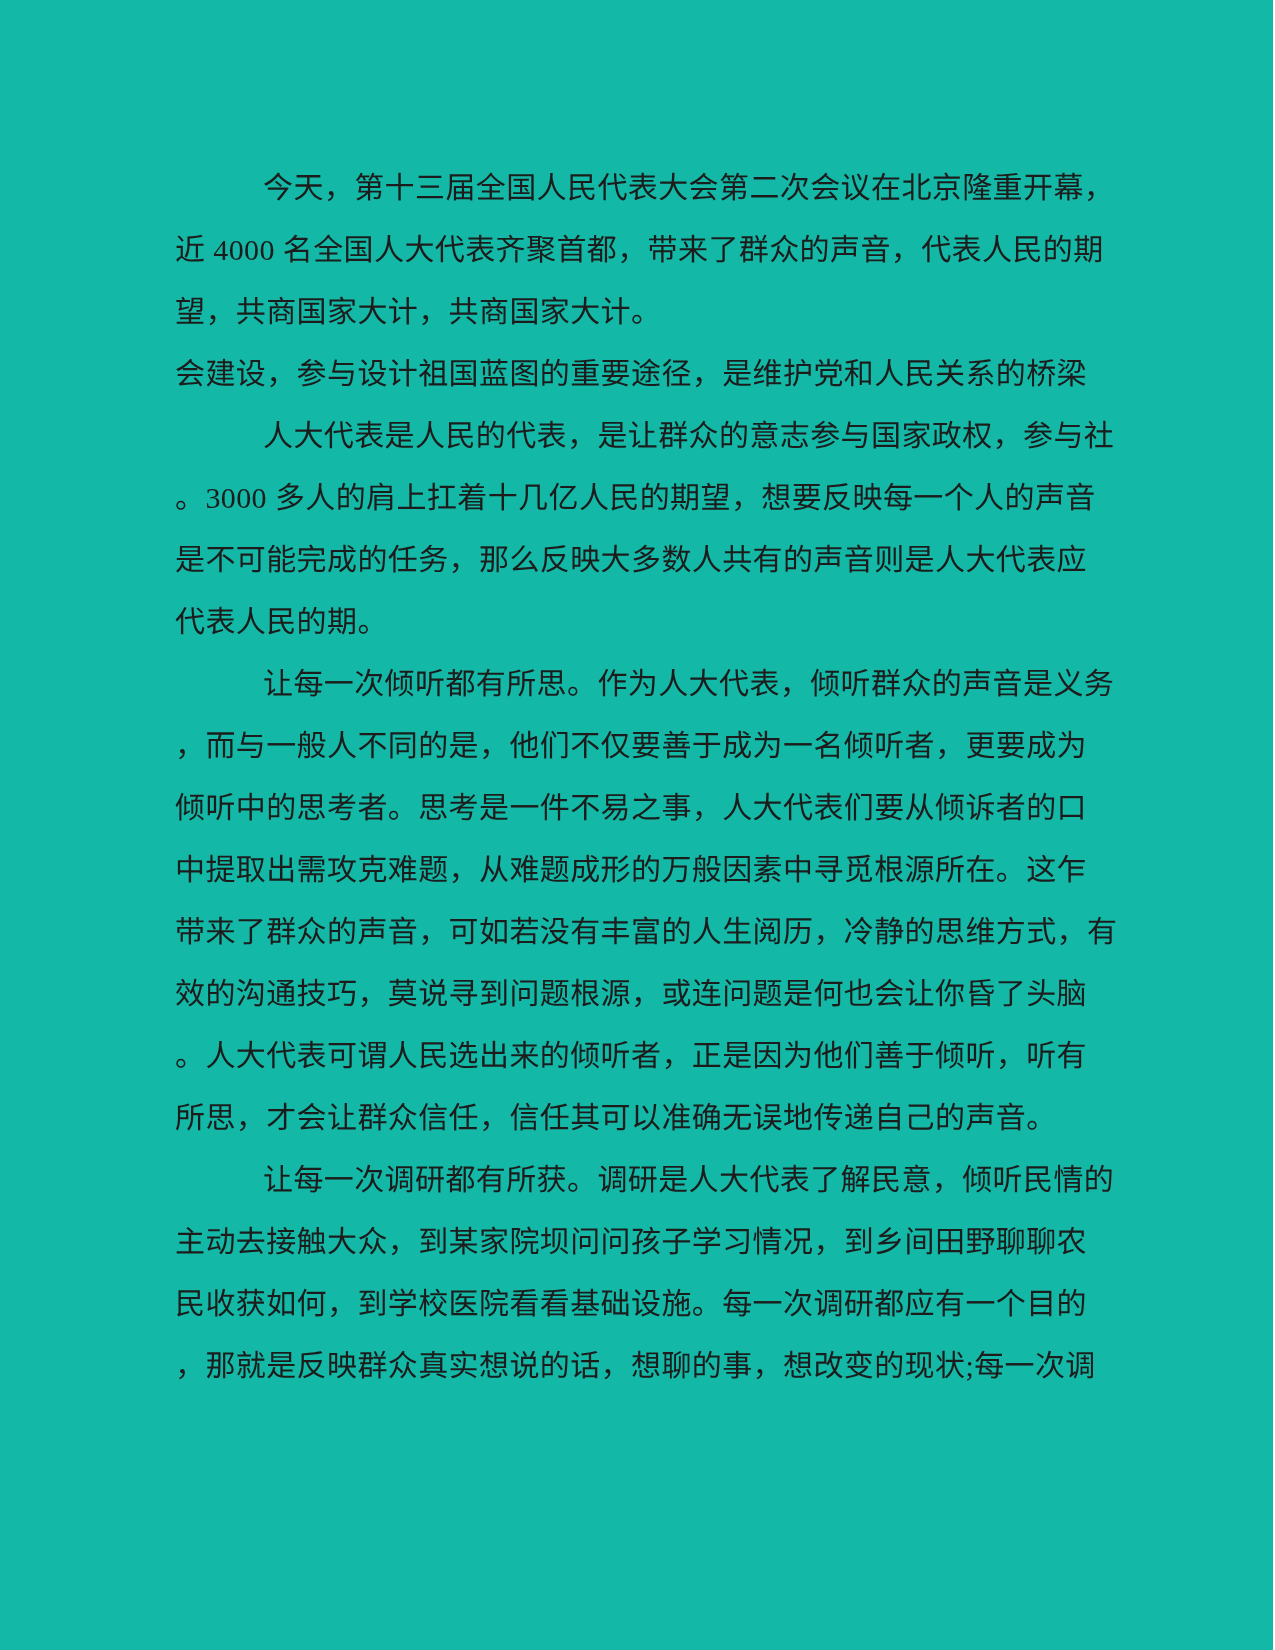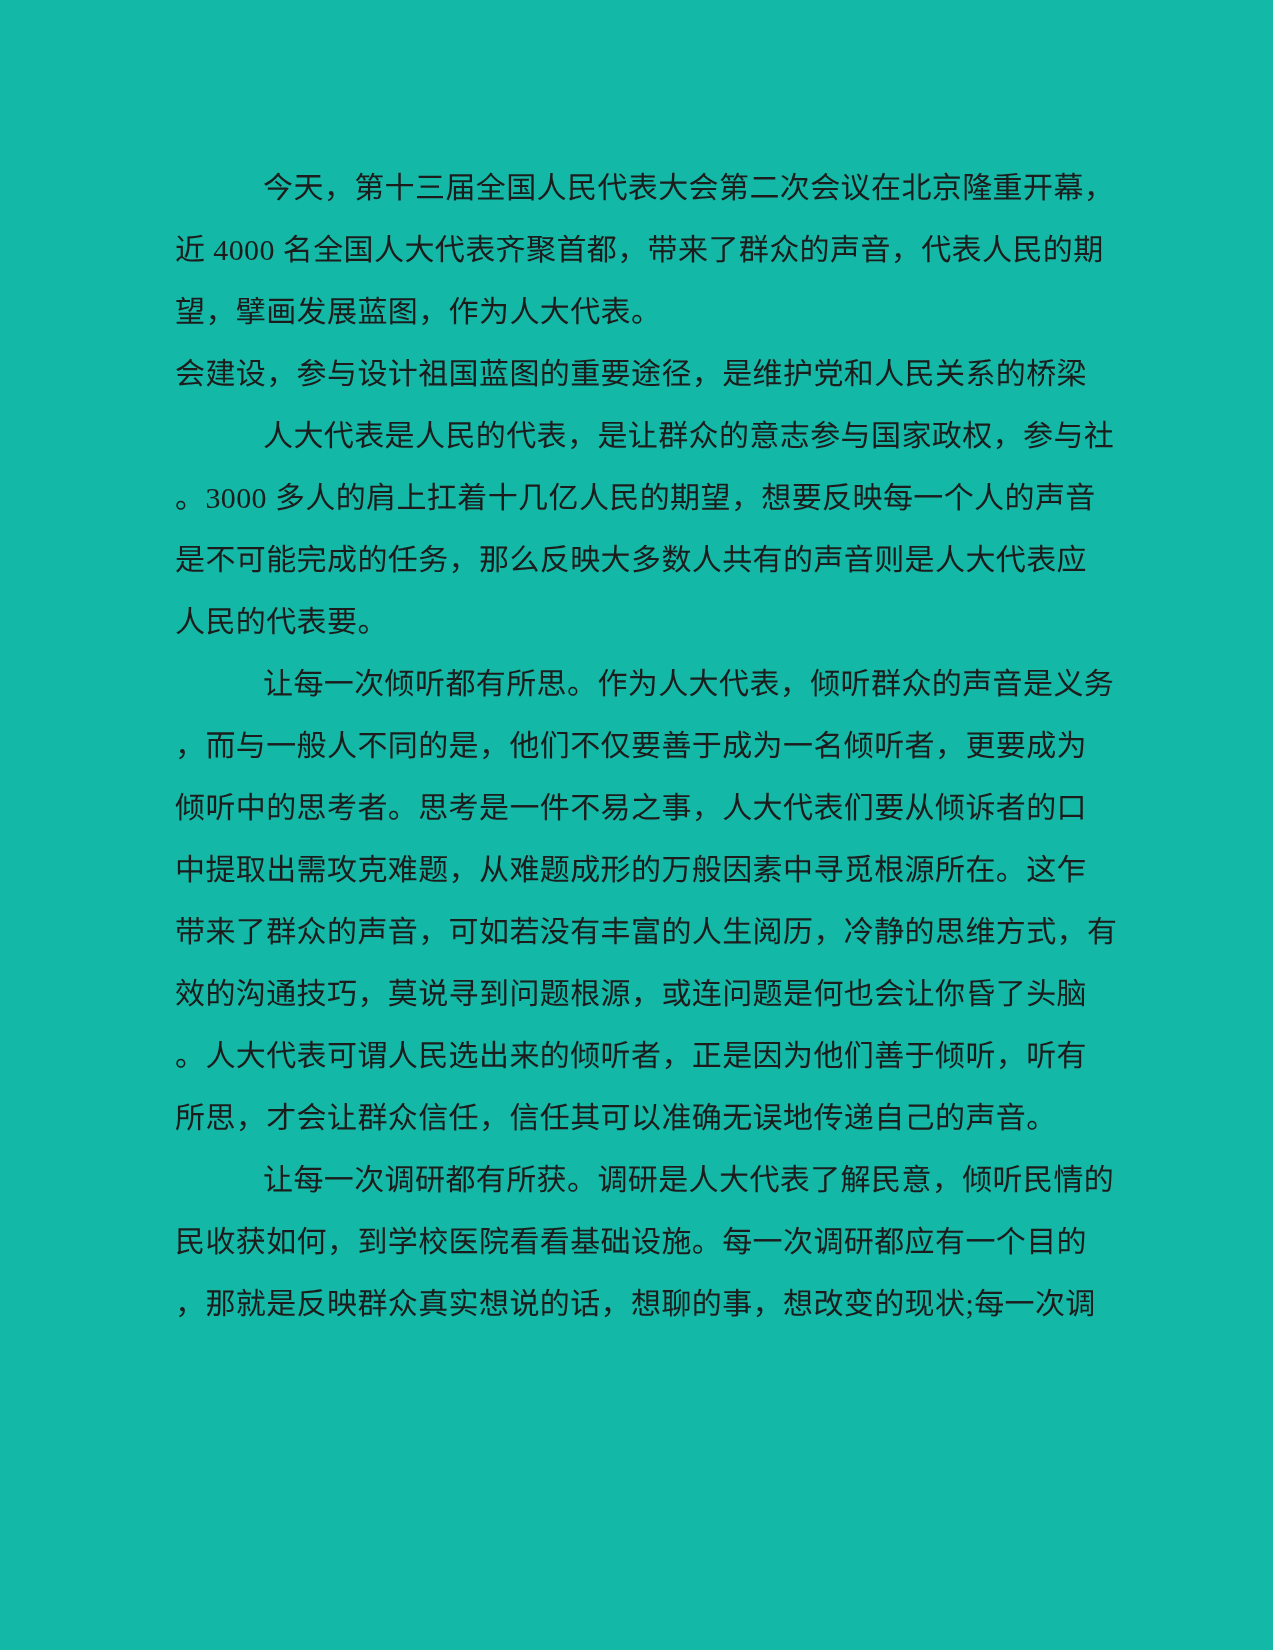--- a/index.html
+++ b/index.html
@@ -39,38 +39,39 @@
   }
 </style>
 </head>
 <body>
 
 <div class="page">
   <div class="text-block" id="text-block" style="color: rgb(28, 28, 28);">
       <div class="paragraph">
         <div class="text-line first-line">今天，第十三届全国人民代表大会第二次会议在北京隆重开幕，</div>
         <div class="text-line">近 4000 名全国人大代表齐聚首都，带来了群众的声音，代表人民的期</div>
-        <div class="text-line">望，擘画发展蓝图，作为人大代表。</div>
+        <div class="text-line">望，共商国家大计，共商国家大计。</div>
       </div>
       <div class="paragraph">
         <div class="text-line">会建设，参与设计祖国蓝图的重要途径，是维护党和人民关系的桥梁</div>
         <div class="text-line first-line">人大代表是人民的代表，是让群众的意志参与国家政权，参与社</div>
         <div class="text-line">。3000 多人的肩上扛着十几亿人民的期望，想要反映每一个人的声音</div>
         <div class="text-line">是不可能完成的任务，那么反映大多数人共有的声音则是人大代表应</div>
-        <div class="text-line">人民的代表要。</div>
+        <div class="text-line">代表人民的期。</div>
       </div>
       <div class="paragraph">
         <div class="text-line first-line">让每一次倾听都有所思。作为人大代表，倾听群众的声音是义务</div>
         <div class="text-line">，而与一般人不同的是，他们不仅要善于成为一名倾听者，更要成为</div>
         <div class="text-line">倾听中的思考者。思考是一件不易之事，人大代表们要从倾诉者的口</div>
         <div class="text-line">中提取出需攻克难题，从难题成形的万般因素中寻觅根源所在。这乍</div>
         <div class="text-line">带来了群众的声音，可如若没有丰富的人生阅历，冷静的思维方式，有</div>
         <div class="text-line">效的沟通技巧，莫说寻到问题根源，或连问题是何也会让你昏了头脑</div>
         <div class="text-line">。人大代表可谓人民选出来的倾听者，正是因为他们善于倾听，听有</div>
         <div class="text-line">所思，才会让群众信任，信任其可以准确无误地传递自己的声音。</div>
       </div>
       <div class="paragraph">
         <div class="text-line first-line">让每一次调研都有所获。调研是人大代表了解民意，倾听民情的</div>
+        <div class="text-line">主动去接触大众，到某家院坝问问孩子学习情况，到乡间田野聊聊农</div>
         <div class="text-line">民收获如何，到学校医院看看基础设施。每一次调研都应有一个目的</div>
         <div class="text-line">，那就是反映群众真实想说的话，想聊的事，想改变的现状;每一次调</div>
       </div>
     </div>
 </div>
 
 </body></html>

